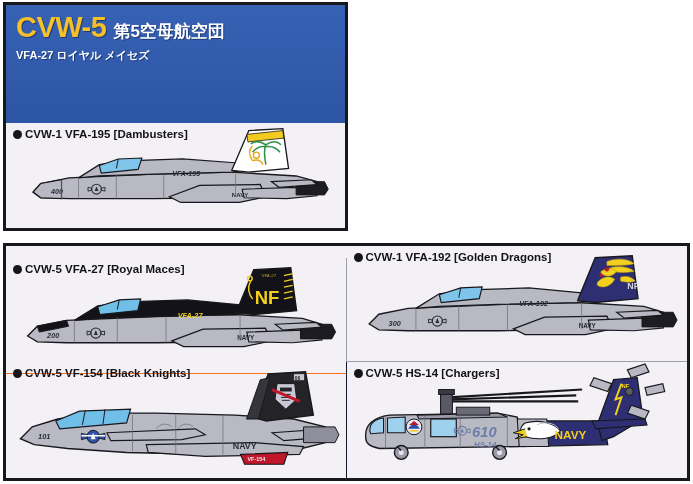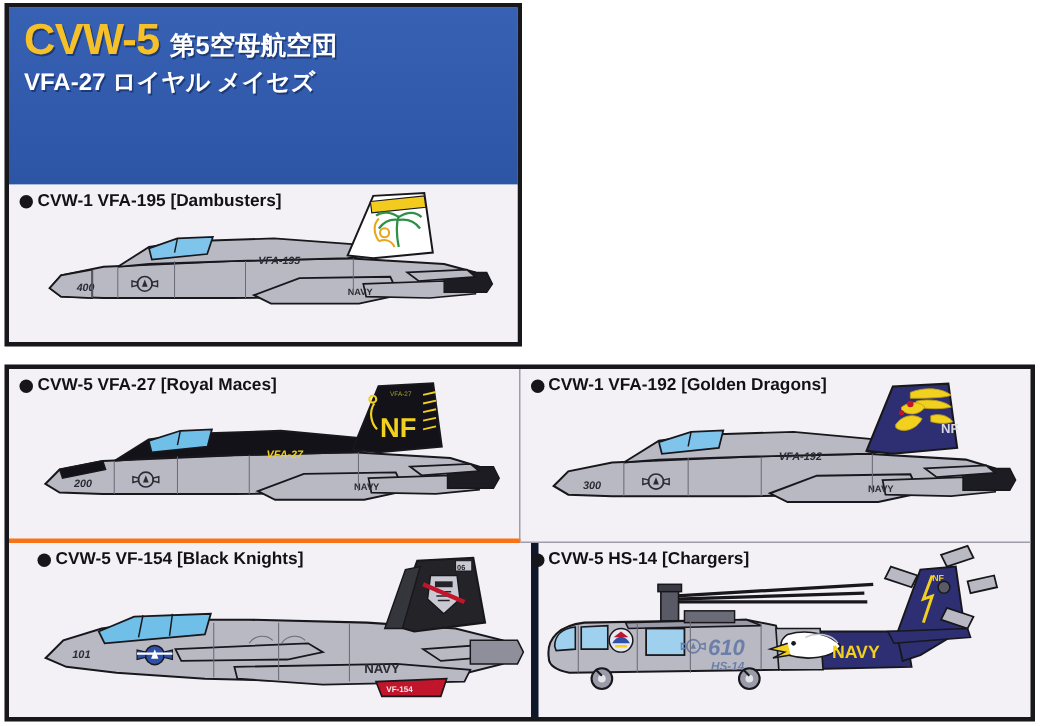--- a/index.html
+++ b/index.html
@@ -28,21 +28,21 @@
     font-size:29px;font-weight:bold;color:#f5c028;letter-spacing:-0.5px;
     text-shadow:1px 1px 0 #1d3a78;line-height:1;
   }
   .title-jp{
     font-size:17px;font-weight:bold;color:#ffffff;line-height:1;
     text-shadow:1px 1px 0 #1d3a78;
     text-align:center;
   }
   .sq-list{margin-top:6px;}
   .sq-item{
-    font-size:16px;font-weight:bold;color:#ffffff;line-height:15.5px;
+    font-size:11px;font-weight:bold;color:#ffffff;line-height:15.5px;
     text-shadow:1px 1px 0 #1d3a78;white-space:nowrap;
   }
 
   
   .panel-cap{
     font-size:11.5px;font-weight:bold;color:#121215;
     display:flex;align-items:center;gap:3px;white-space:nowrap;
   }
   .bullet{
     width:9px;height:9px;border-radius:50%;background:#16161a;
@@ -50,23 +50,23 @@
   }
 
   .p1{position:absolute;left:0;top:118px;right:0;bottom:0;background:#f3f1f6;}
   .p1 .panel-cap{position:absolute;left:7px;top:5px;}
 
   .lowerbox{
     position:absolute;left:3px;top:243px;width:687px;height:238px;
     border:3px solid #17171c;box-sizing:border-box;background:#f3f1f6;
   }
   .quad{position:absolute;box-sizing:border-box;}
-  .q-tl{left:0;top:0;width:50%;height:50%;border-right:1px solid #9e9eaa;border-bottom:3px solid #f97316;}
+  .q-tl{left:0;top:12px;width:50%;height:50%;border-right:1px solid #9e9eaa;border-bottom:1px solid #f97316;}
   .q-tr{left:50%;top:0;width:50%;height:50%;border-bottom:1px solid #9e9eaa;}
-  .q-bl{left:0;top:50%;width:50%;height:50%;border-right:5px solid #0f172a;margin-left:12px;}
+  .q-bl{left:0;top:50%;width:50%;height:50%;border-right:1px solid #0f172a;}
   .q-br{left:50%;top:50%;width:50%;height:50%;padding-left:44px;}
   .quad .panel-cap{position:absolute;left:7px;top:5px;}
 
   .art{position:absolute;left:0;top:0;width:100%;height:100%;}
   svg{display:block;}
 </style>
 </head>
 <body>
 
 <div class="page">

